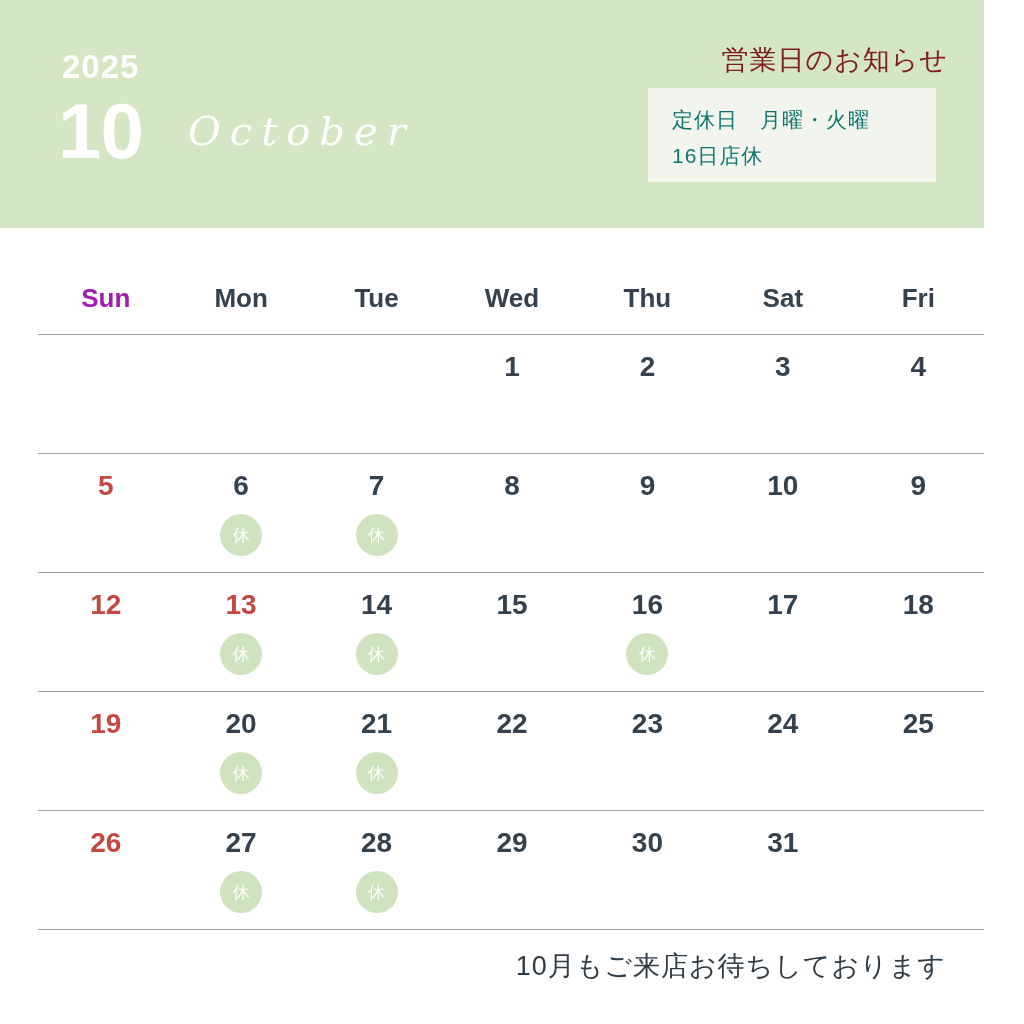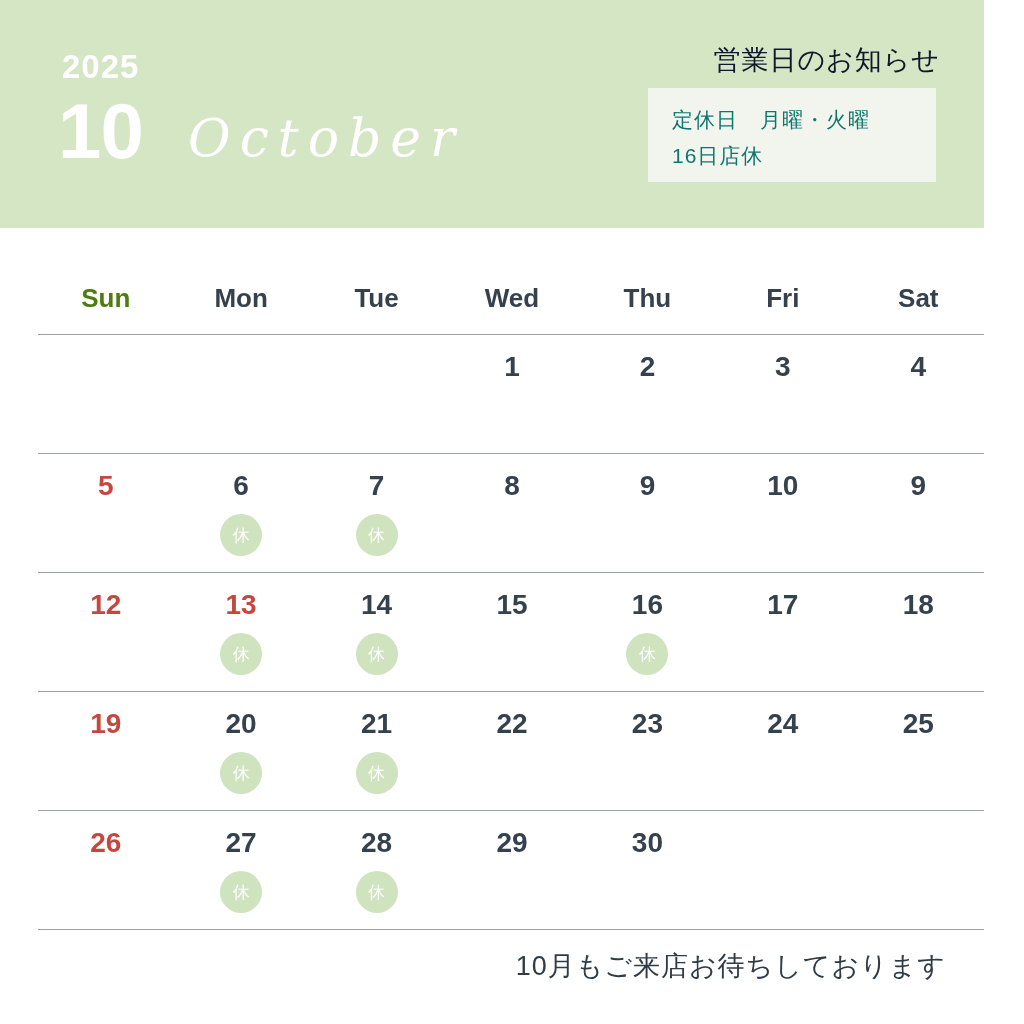--- a/index.html
+++ b/index.html
@@ -36,32 +36,32 @@
     left: 58px; top: 92px;
     font-size: 78px;
     font-weight: bold;
     color: #ffffff;
     line-height: 1;
     letter-spacing: -1px;
   }
   .month-name {
     position: absolute;
     left: 188px; top: 108px;
-    font-size: 52px;
+    font-size: 40px;
     color: #ffffff;
     font-family: "DejaVu Serif", serif;
     font-style: italic;
     letter-spacing: 9px;
   }
 
   .notice-title {
     position: absolute;
-    right: 84px; top: 42px;
+    right: 76px; top: 42px;
     font-size: 27px;
-    color: #0f172a;
+    color: #7f1d1d;
     letter-spacing: 1px;
     white-space: nowrap;
     margin-left: 8px;
   }
   .notice-box {
     position: absolute;
     left: 648px; top: 88px;
     width: 288px; height: 94px;
     background: #f2f4ee;
     padding: 14px 0 0 24px;
@@ -86,21 +86,21 @@
   }
   .dow-row { height: 72px; }
   .dow {
     display: flex;
     align-items: center;
     justify-content: center;
     font-size: 26px;
     font-weight: bold;
     color: #35424e;
   }
-  .dow.sun { color: #4d7c0f; }
+  .dow.sun { color: #a21caf; }
 
   .hr {
     height: 1px;
     background: #9b9fa6;
     width: 100%;
   }
 
   .week { height: 118px; }
   .cell {
     position: relative;
@@ -158,22 +158,22 @@
   </div>
 
   <div class="cal">
 
     <div class="row dow-row">
       <div class="dow sun">Sun</div>
       <div class="dow">Mon</div>
       <div class="dow">Tue</div>
       <div class="dow">Wed</div>
       <div class="dow">Thu</div>
+      <div class="dow">Sat</div>
       <div class="dow">Fri</div>
-      <div class="dow">Sat</div>
     </div>
 
     <div class="hr"></div>
     <div class="row week" id="week-0">
         <div class="cell">
           <div class="daynum empty"></div>
         </div>
         <div class="cell">
           <div class="daynum empty"></div>
         </div>
@@ -285,20 +285,23 @@
           <div class="daynum">28</div>
           <div class="badge">休</div>
         </div>
         <div class="cell">
           <div class="daynum">29</div>
         </div>
         <div class="cell">
           <div class="daynum">30</div>
         </div>
         <div class="cell">
+          <div class="daynum">31</div>
+        </div>
+        <div class="cell">
           <div class="daynum empty"></div>
         </div>
       </div>
     <div class="hr"></div>
 
   </div>
 
   <div class="footer">10月もご来店お待ちしております</div>
 
 </div>

